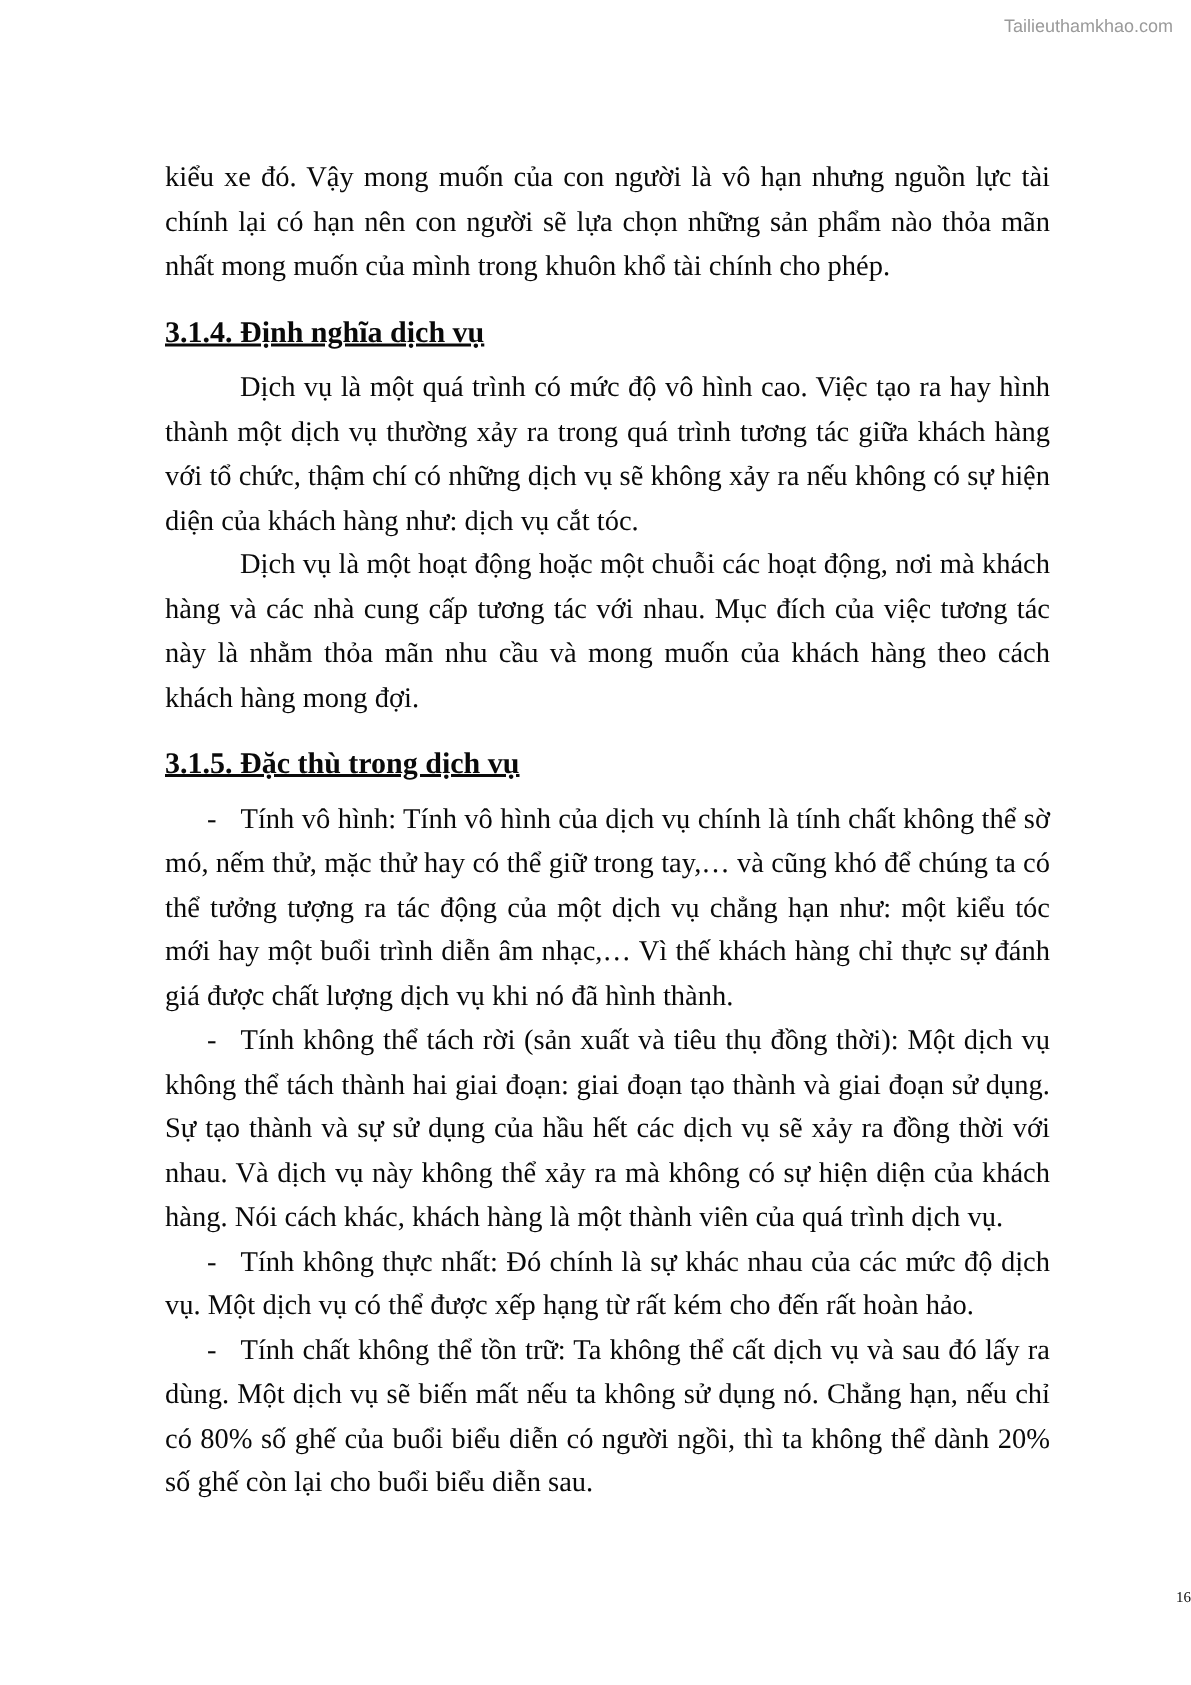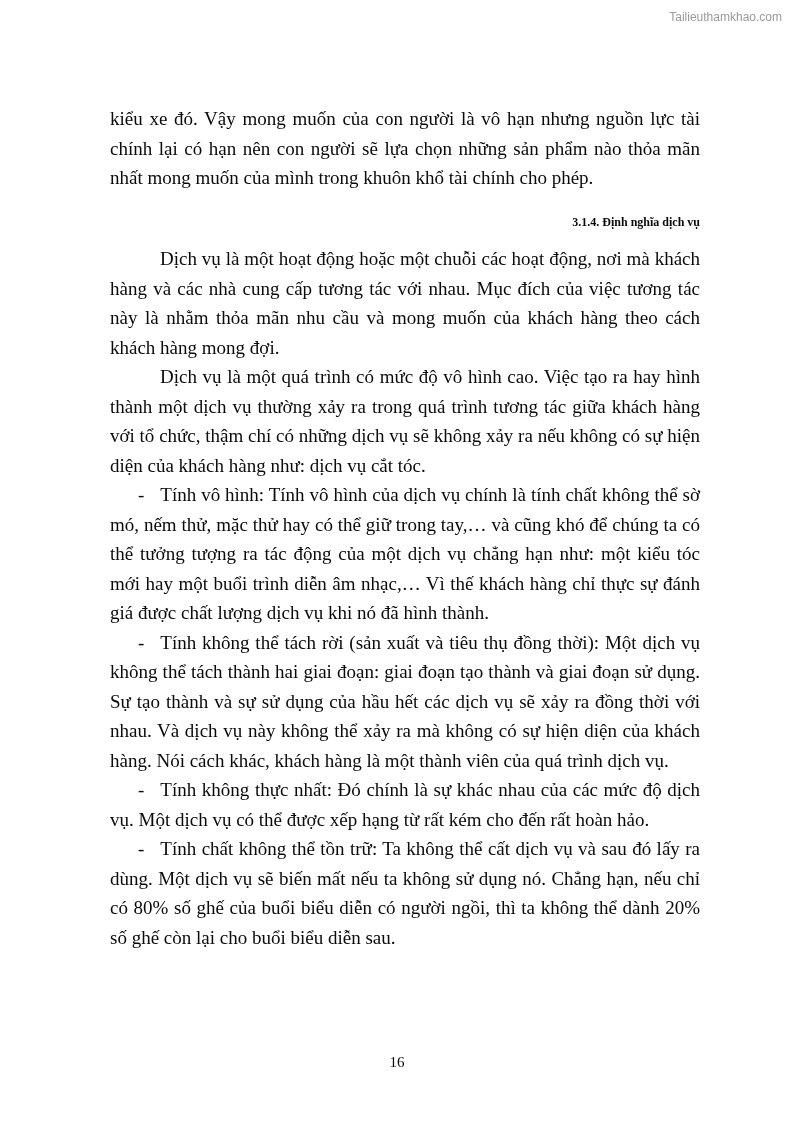--- a/index.html
+++ b/index.html
@@ -33,59 +33,61 @@
   .content p {
     margin: 0;
     font-size: 19px;
     line-height: 29.5px;
     text-align: justify;
   }
   p.indent {
     text-indent: 50px;
   }
   h3.doc-heading {
-    font-size: 12px;
+    font-size: 20px;
     line-height: 29.5px;
     font-weight: bold;
     margin: 15px 0 7px 0;
-    text-align: right;
+    text-align: left;
+    text-decoration: underline;
   }
   p.dash-item {
     text-indent: 28px;
   }
   .dash-marker {
     margin-right: 16px;
   }
   .page-number {
     position: absolute;
     bottom: 52px;
     left: 0;
     width: 100%;
-    text-align: center;
-    font-size: 15px;
+    text-align: right;
+    font-size: 10px;
     color: #0a0a0a;
   }
 </style>
 </head>
 <body>
 
 <div class="page">
 
   <div class="watermark">Tailieuthamkhao.com</div>
 
   <div class="content">
 
     <p class="continued">kiểu xe đó. Vậy mong muốn của con người là vô hạn nhưng nguồn lực tài chính lại có hạn nên con người sẽ lựa chọn những sản phẩm nào thỏa mãn nhất mong muốn của mình trong khuôn khổ tài chính cho phép.</p>
 
     <h3 class="doc-heading">3.1.4. Định nghĩa dịch vụ</h3>
 
+    <p class="indent">Dịch vụ là một quá trình có mức độ vô hình cao. Việc tạo ra hay hình thành một dịch vụ thường xảy ra trong quá trình tương tác giữa khách hàng với tổ chức, thậm chí có những dịch vụ sẽ không xảy ra nếu không có sự hiện diện của khách hàng như: dịch vụ cắt tóc.</p>
+
     <p class="indent">Dịch vụ là một hoạt động hoặc một chuỗi các hoạt động, nơi mà khách hàng và các nhà cung cấp tương tác với nhau. Mục đích của việc tương tác này là nhằm thỏa mãn nhu cầu và mong muốn của khách hàng theo cách khách hàng mong đợi.</p>
 
-    <p class="indent">Dịch vụ là một quá trình có mức độ vô hình cao. Việc tạo ra hay hình thành một dịch vụ thường xảy ra trong quá trình tương tác giữa khách hàng với tổ chức, thậm chí có những dịch vụ sẽ không xảy ra nếu không có sự hiện diện của khách hàng như: dịch vụ cắt tóc.</p>
-
+    <h3 class="doc-heading">3.1.5. Đặc thù trong dịch vụ</h3>
 
 
     <p class="dash-item">
       <span class="dash-marker">-</span><span>Tính vô hình: Tính vô hình của dịch vụ chính là tính chất không thể sờ mó, nếm thử, mặc thử hay có thể giữ trong tay,… và cũng khó để chúng ta có thể tưởng tượng ra tác động của một dịch vụ chẳng hạn như: một kiểu tóc mới hay một buổi trình diễn âm nhạc,… Vì thế khách hàng chỉ thực sự đánh giá được chất lượng dịch vụ khi nó đã hình thành.</span>
     </p>
 
     <p class="dash-item">
       <span class="dash-marker">-</span><span>Tính không thể tách rời (sản xuất và tiêu thụ đồng thời): Một dịch vụ không thể tách thành hai giai đoạn: giai đoạn tạo thành và giai đoạn sử dụng. Sự tạo thành và sự sử dụng của hầu hết các dịch vụ sẽ xảy ra đồng thời với nhau. Và dịch vụ này không thể xảy ra mà không có sự hiện diện của khách hàng. Nói cách khác, khách hàng là một thành viên của quá trình dịch vụ.</span>
     </p>
 

